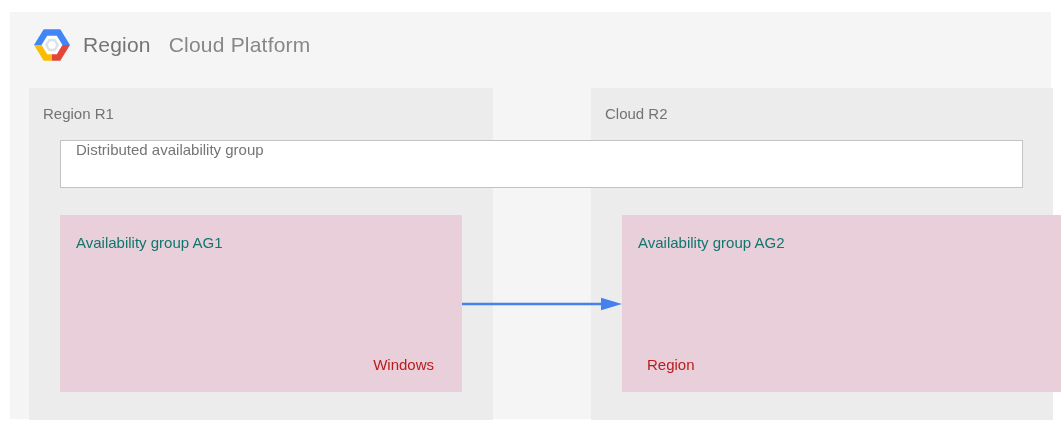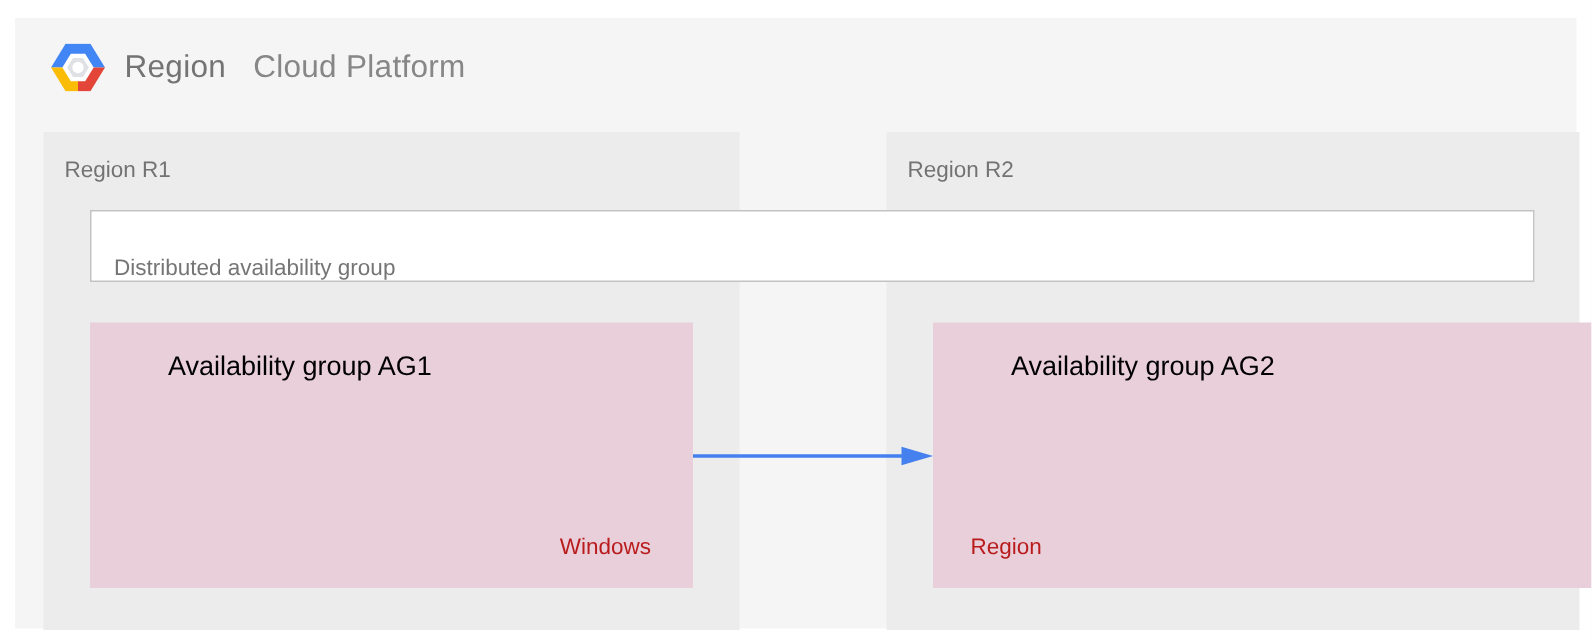--- a/index.html
+++ b/index.html
@@ -71,43 +71,42 @@
   
   .dag-box {
     position: absolute;
     left: 50px;
     top: 128px;
     width: 961px;
     height: 46px;
     background: #ffffff;
     border: 1px solid #c3c3c3;
     display: flex;
-    align-items: flex-end;
+    align-items: flex-start;
   }
   .dag-label {
     margin-left: 15px;
     font-size: 15px;
     color: #757575;
   }
   
   .ag-box {
     position: absolute;
     top: 203px;
     height: 177px;
     background: #e9cfda;
   }
   .ag-ag1 { left: 50px;  width: 402px; }
   .ag-ag2 { left: 612px; width: 483px; }
   .ag-label {
     position: absolute;
     left: 16px;
     top: 19px;
-    font-size: 18px;
-    color: #000000;
-    margin-left: 36px;
+    font-size: 15px;
+    color: #0f766e;
   }
   .os-label {
     position: absolute;
     bottom: 19px;
     font-size: 15px;
     color: #b91c1c;
   }
   .os-windows { right: 28px; }
   .os-linux   { left: 25px; }
   
@@ -137,21 +136,21 @@
       <div class="logo-text">
         <span class="logo-brand">Region</span><span class="logo-product">Cloud Platform</span>
       </div>
     </div>
 
     <div class="region region-r1">
       <div class="region-label">Region R1</div>
     </div>
 
     <div class="region region-r2">
-      <div class="region-label">Region R2</div>
+      <div class="region-label">Cloud R2</div>
     </div>
 
     <div class="dag-box">
       <span class="dag-label">Distributed availability group</span>
     </div>
 
     <div class="ag-box ag-ag1">
       <div class="ag-label">Availability group AG1</div>
       <div class="os-label os-windows">Windows</div>
     </div>

